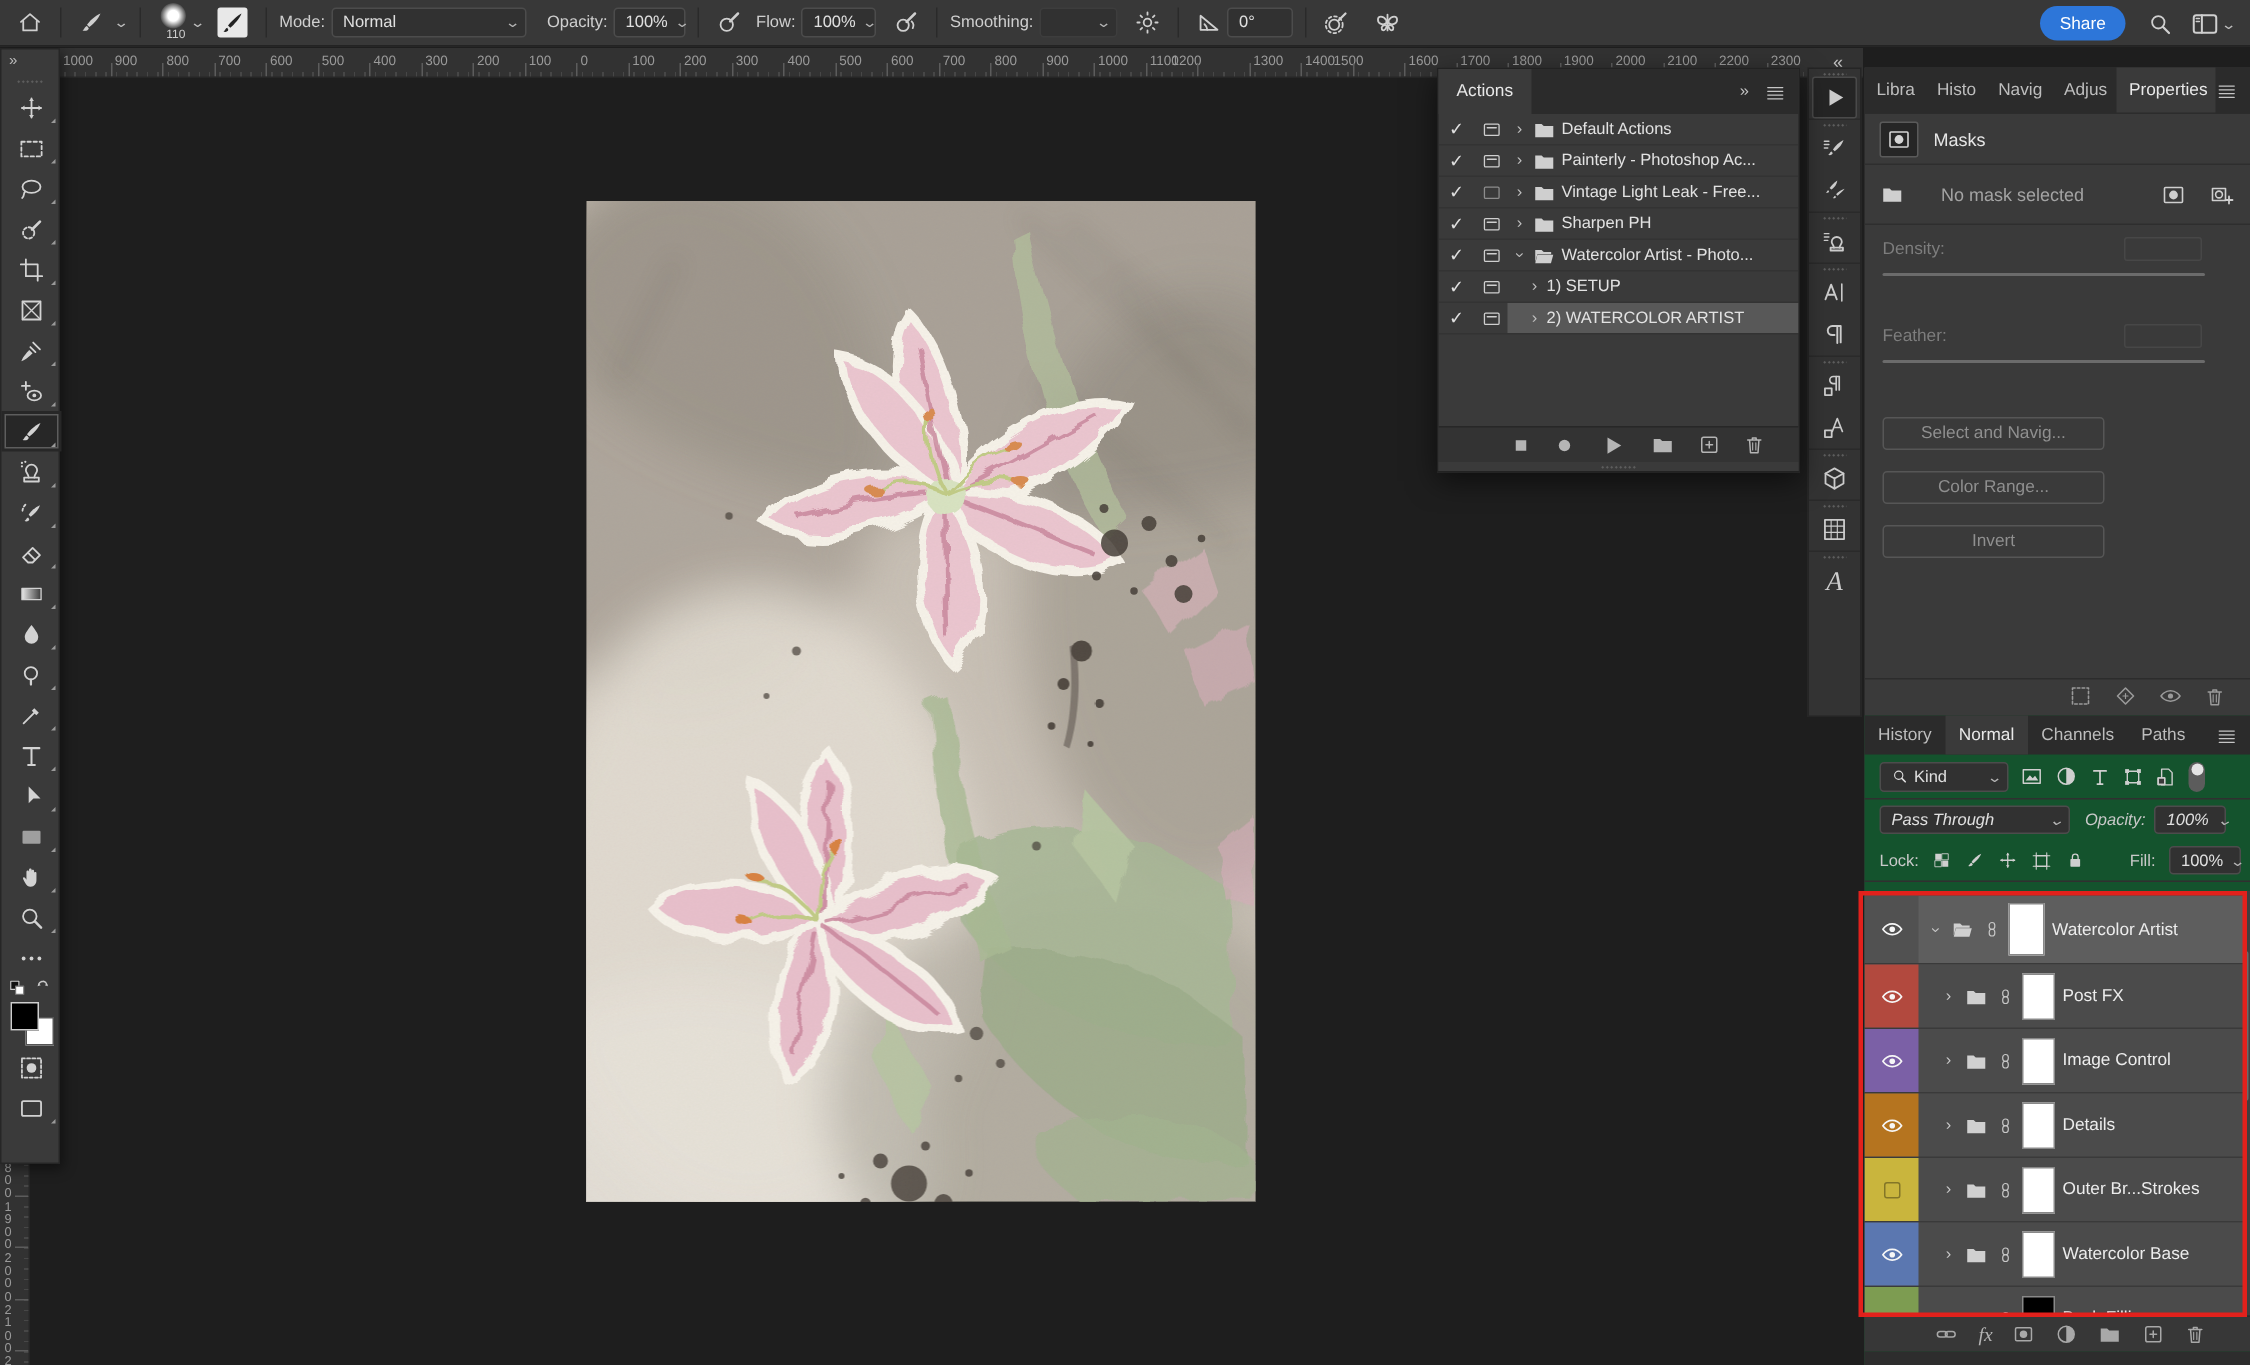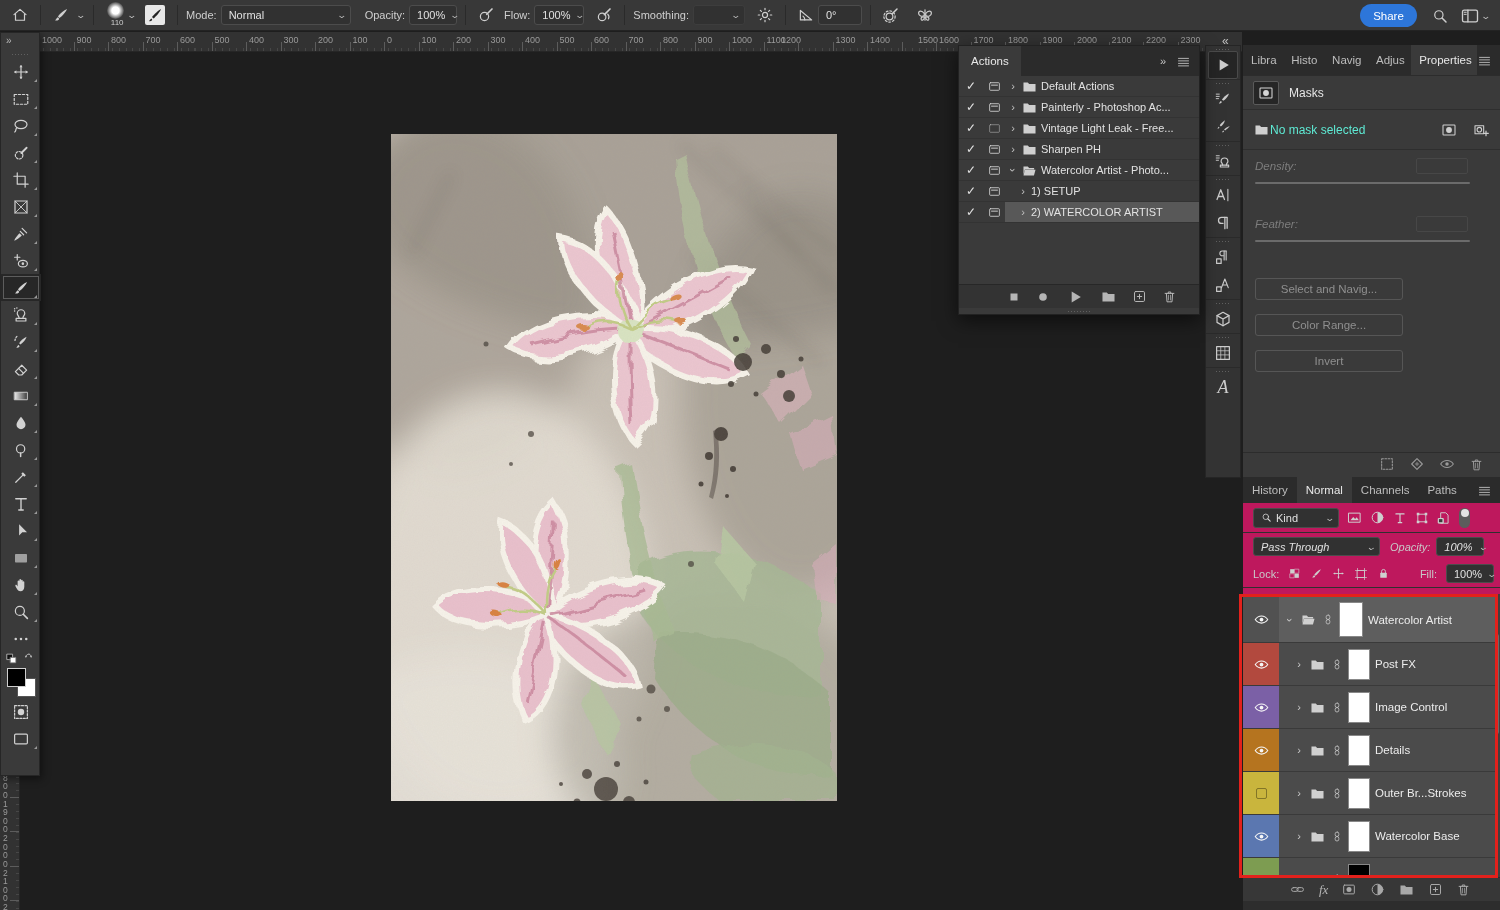--- a/index.html
+++ b/index.html
@@ -102,36 +102,36 @@
 .dock-icon.active { background:#252525; border:1px solid #4a4a4a; border-radius:2px; }
 
 
 #right-col { position:absolute; left:1243px; top:45px; width:257px; height:865px; background:#3a3a3a; z-index:10; }
 #props-tabbar { height:31px; border-bottom:1px solid #2c2c2c; }
 #props-tabbar .panel-tab { padding:0 8px; overflow:hidden; white-space:nowrap; }
 #masks-header { height:34px; display:flex; align-items:center; gap:10px; padding-left:10px; border-bottom:1px solid #2e2e2e; }
 #masks-icon-btn { width:26px; height:24px; background:#262626; border:1px solid #5a5a5a; border-radius:2px;
   display:flex; align-items:center; justify-content:center; color:#d5d5d5; }
 #no-mask-row { height:40px; display:flex; align-items:center; padding:0 10px; border-bottom:1px solid #2e2e2e; color:#cfcfcf; }
-#no-mask-row .txt { margin-left:0; font-size:12px; color:#5eead4; }
+#no-mask-row .txt { margin-left:24px; font-size:12px; color:#a3a3a3; }
 #no-mask-row .spacer { flex:1; }
 .prop-slider-row { position:relative; height:58px; padding:10px 12px 0; }
-.prop-label { color:#7d7d7d; font-size:11.5px;font-style:italic; }
+.prop-label { color:#7d7d7d; font-size:11.5px; }
 .prop-valbox { position:absolute; right:32px; top:8px; width:52px; height:16px; border:1px solid #474747; border-radius:2px; }
 .prop-track { position:absolute; left:12px; right:30px; top:32px; height:2px; background:#6b6b6b; border-radius:1px; }
 #refine-row { display:flex; padding:12px; }
 #refine-label { color:#7d7d7d; font-size:11.5px; width:70px; padding-top:4px; }
 #refine-buttons { display:flex; flex-direction:column; gap:14px; }
 .refine-btn { width:148px; height:22px; border:1px solid #565656; border-radius:3px; color:#8f8f8f;
   display:flex; align-items:center; justify-content:center; font-size:11.5px; }
 #props-footer { position:absolute; left:0; top:407px; width:257px; height:23px; border-top:1px solid #2c2c2c;
   display:flex; align-items:center; justify-content:flex-end; gap:14px; padding-right:16px; color:#9a9a9a; }
 
 
-#layers-sec { position:absolute; left:1243px; top:477px; width:257px; height:433px; background:#be185d; z-index:10; }
+#layers-sec { position:absolute; left:1243px; top:477px; width:257px; height:433px; background:#14532d; z-index:10; }
 #layers-tabbar { height:26px; }
 #layers-tabbar .panel-tab { padding:0 9px; font-size:11.5px; }
 #filter-row { height:30px; display:flex; align-items:center; padding:0 6px 0 10px; gap:8px; border-bottom:1px solid #303030; }
 #kind-combo { width:86px; height:20px; }
 .filter-icon { color:#cfcfcf; display:flex; }
 #filter-toggle { width:11px; height:20px; border-radius:6px; background:#5c5c5c; position:relative; }
 #filter-toggle .knob { position:absolute; left:1.5px; top:1.5px; width:8px; height:8px; border-radius:50%; background:#e4e4e4; }
 #blend-row { height:27px; display:flex; align-items:center; padding:0 6px 0 10px; gap:6px;font-style:italic; }
 #blend-combo { width:127px; height:19px; }
 #opacity-combo,#fill-combo { width:48px; height:19px; }
@@ -495,21 +495,21 @@
       <div class="h-lab" style="left: 712px;">1000</div>
       <div class="h-tick" style="left: 709px;"></div>
       <div class="h-lab" style="left: 746.5px;">1100</div>
       <div class="h-tick" style="left: 743.5px;"></div>
       <div class="h-lab" style="left: 761px;">1200</div>
       <div class="h-tick" style="left: 778px;"></div>
       <div class="h-lab" style="left: 815.5px;">1300</div>
       <div class="h-tick" style="left: 812.5px;"></div>
       <div class="h-lab" style="left: 850px;">1400</div>
       <div class="h-tick" style="left: 847px;"></div>
-      <div class="h-lab" style="left: 898px;">1500</div>
+      <div class="h-lab" style="left: 869px;">1500</div>
       <div class="h-tick" style="left: 881.5px;"></div>
       <div class="h-lab" style="left: 919px;">1600</div>
       <div class="h-tick" style="left: 916px;"></div>
       <div class="h-lab" style="left: 953.5px;">1700</div>
       <div class="h-tick" style="left: 950.5px;"></div>
       <div class="h-lab" style="left: 988px;">1800</div>
       <div class="h-tick" style="left: 985px;"></div>
       <div class="h-lab" style="left: 1022.5px;">1900</div>
       <div class="h-tick" style="left: 1019.5px;"></div>
       <div class="h-lab" style="left: 1057px;">2000</div>

